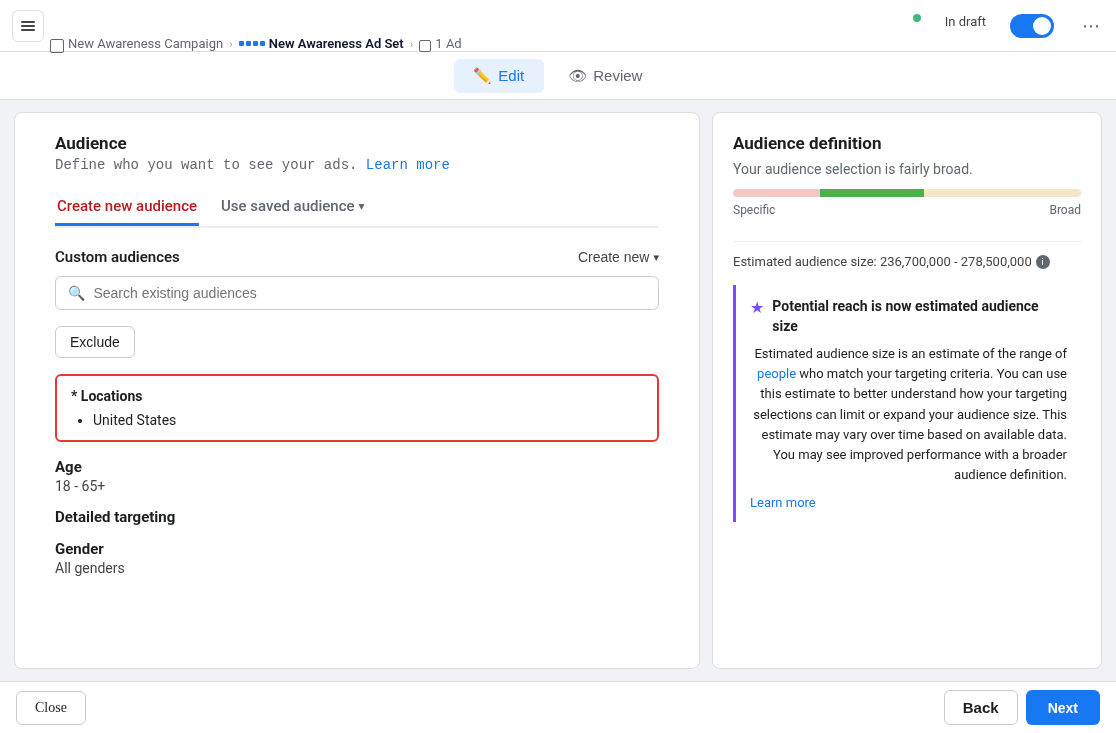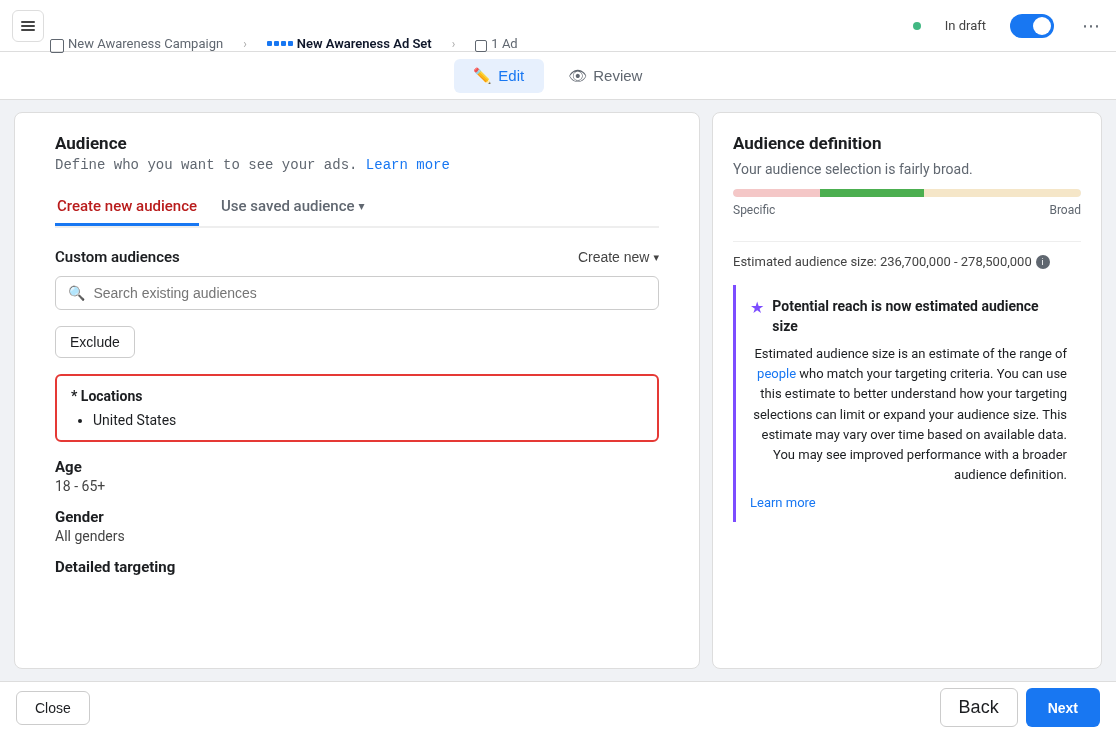--- a/index.html
+++ b/index.html
@@ -12,26 +12,26 @@
     }
     .top-bar-left { display: flex; align-items: center; gap: 6px; flex: 1; }
     .menu-icon { width: 32px; height: 32px; background: #fff; border: 1px solid #ddd; border-radius: 6px; display: flex; align-items: center; justify-content: center; cursor: pointer; }
     .menu-icon span { display: block; width: 14px; height: 10px; position: relative; }
     .menu-icon span::before, .menu-icon span::after, .menu-icon span b {
       display: block; height: 2px; background: #444; border-radius: 1px; position: absolute; width: 14px;
     }
     .menu-icon span::before { top: 0; content: ''; }
     .menu-icon span b { top: 4px; }
     .menu-icon span::after { top: 8px; content: ''; }
-    .breadcrumb { display: flex; align-items: center; gap: 20px; margin-top: 36px; }
+    .breadcrumb { display: flex; align-items: center; gap: 6px; margin-top: 36px; }
     .breadcrumb-item { display: flex; align-items: center; gap: 4px; color: #606770; font-size: 13px; cursor: pointer; }
     .breadcrumb-active { color: #0f172a; font-weight: 600; font-size: 13px; }
     .breadcrumb-sep { color: #aaa; font-size: 12px; }
     .ad-item { display: flex; align-items: center; gap: 4px; color: #606770; font-size: 13px; }
-    .top-bar-right { display: flex; align-items: center; gap: 24px; }
+    .top-bar-right { display: flex; gap: 24px; }
     .status-dot { width: 8px; height: 8px; background: #42b883; border-radius: 50%; display: inline-block; }
     .status-text { font-size: 13px; color: #444; }
     .toggle-btn {
       width: 44px; height: 24px; background: #1877f2; border-radius: 12px;
       position: relative; cursor: pointer;
     }
     .toggle-btn::after {
       content: ''; position: absolute; right: 3px; top: 3px;
       width: 18px; height: 18px; background: #fff; border-radius: 50%;
     }
@@ -139,26 +139,26 @@
     .info-card-body a { color: #1877f2; text-decoration: none; }
     .learn-more-link { color: #1877f2; font-size: 13px; text-decoration: none; display: block; margin-top: 10px; }
 
     
     .bottom-bar {
       display: flex; justify-content: space-between; align-items: center;
       background: #fff; border-top: 1px solid #ddd; height: 52px; padding: 0 16px;
     }
     .close-btn {
       border: 1px solid #ccc; background: #fff; padding: 8px 18px;
-      border-radius: 6px; font-size: 14px; font-weight: 500; cursor: pointer; color: #1c1e21;
+      border-radius: 6px; font-size: 14px; font-weight: 500; cursor: pointer; color: #1c1e21; font-family: Liberation Serif, serif;
     }
     .right-btns { display: flex; gap: 8px; }
     .back-btn {
       border: 1px solid #ccc; background: #fff; padding: 8px 18px;
-      border-radius: 6px; font-size: 18px; font-weight: 400; cursor: pointer; color: #1c1e21;
+      border-radius: 6px; font-size: 15px; font-weight: 700; cursor: pointer; color: #1c1e21;
     }
     .next-btn {
       border: none; background: #1877f2; color: #fff; padding: 8px 22px;
       border-radius: 6px; font-size: 14px; font-weight: 600; cursor: pointer;
     }
 
     
     ::-webkit-scrollbar { width: 6px; }
     ::-webkit-scrollbar-track { background: #f1f1f1; }
     ::-webkit-scrollbar-thumb { background: #ccc; border-radius: 3px; }
@@ -259,26 +259,26 @@
         <li>United States</li>
       </ul>
     </div>
 
     <div class="field-group">
       <div class="field-label">Age</div>
       <div class="field-value">18 - 65+</div>
     </div>
 
     <div class="field-group">
+      <div class="field-label">Detailed targeting</div>
+    </div>
+
+    <div class="field-group">
       <div class="field-label">Gender</div>
       <div class="field-value">All genders</div>
-    </div>
-
-    <div class="field-group">
-      <div class="field-label">Detailed targeting</div>
     </div>
   </div>
 
   <div class="right-panel">
     <div class="right-title">Audience definition</div>
     <div class="right-subtitle">Your audience selection is fairly broad.</div>
 
     <div class="meter-bar">
       <div class="meter-segment-left"></div>
       <div class="meter-segment-green"></div>

